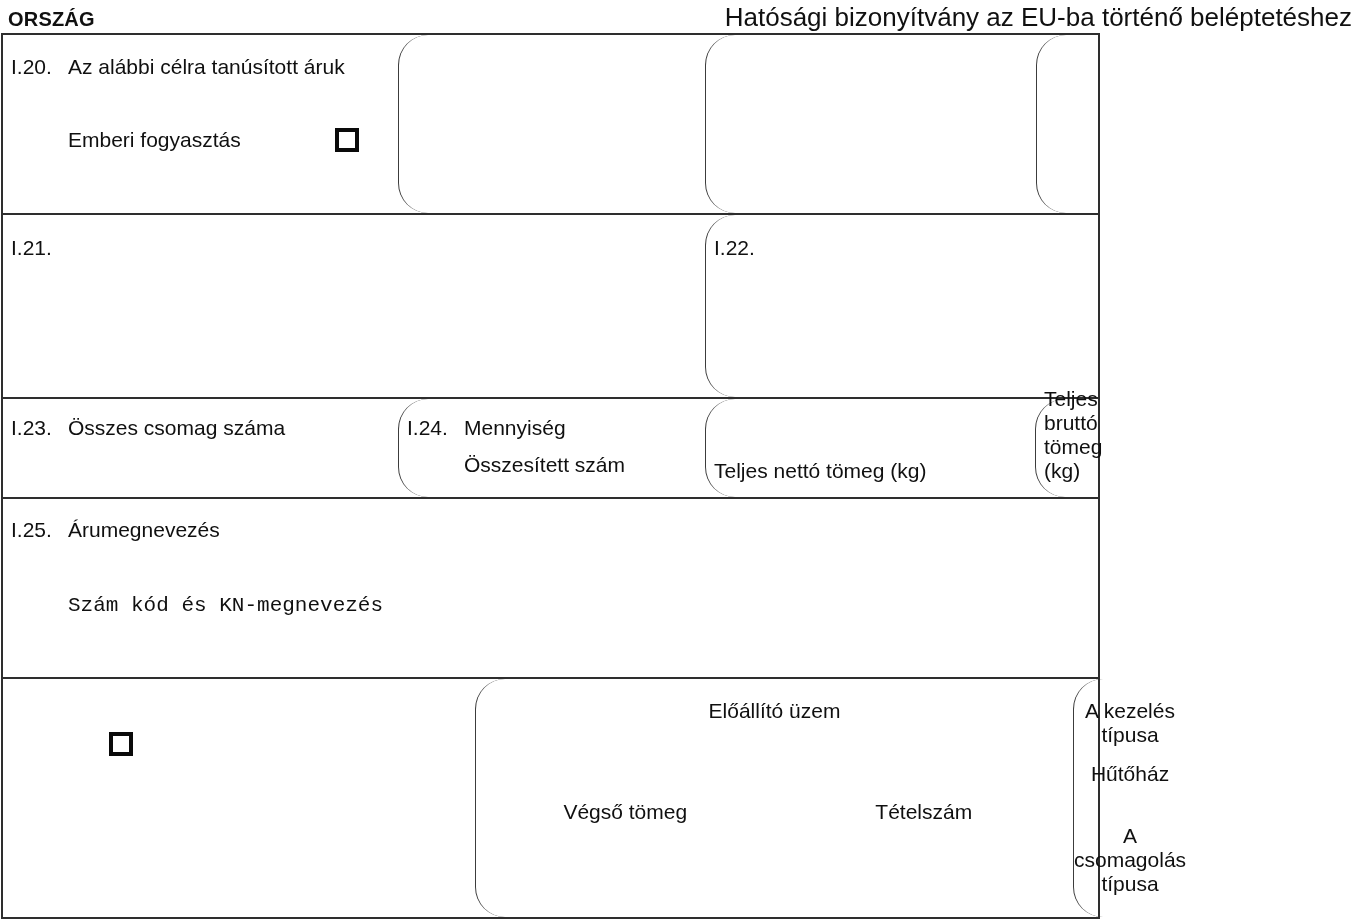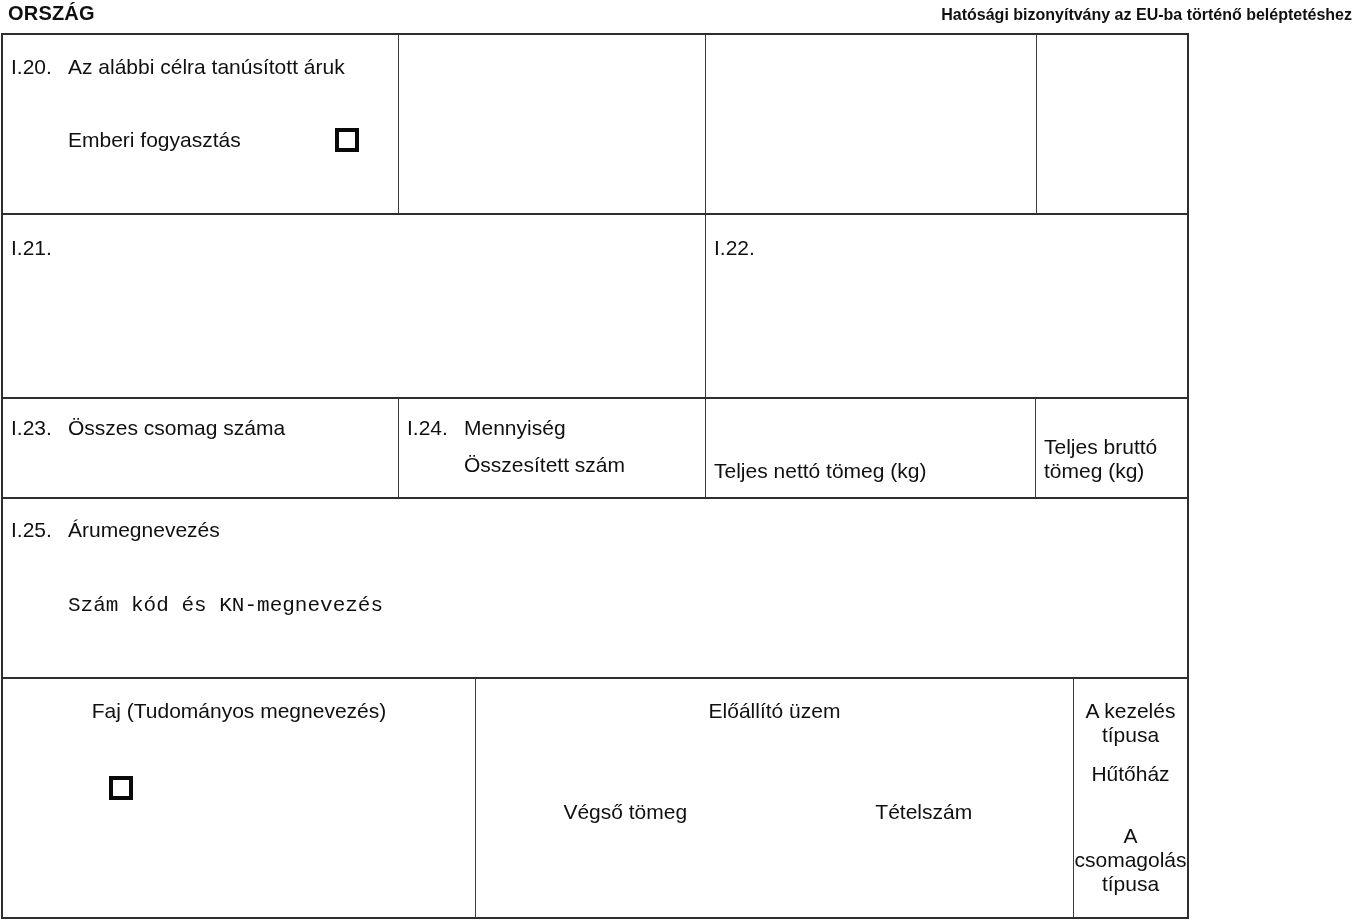--- a/index.html
+++ b/index.html
@@ -12,33 +12,33 @@
   }
   .page { position: relative; width: 1360px; height: 923px; }
 
   
   .page-header {
     position: absolute; top: 2px; left: 0; right: 0;
     display: flex; justify-content: space-between; align-items: baseline;
     padding: 0 8px 0 8px;
   }
   .hdr-left  { font-size: 20px; font-weight: bold; letter-spacing: 0.2px; }
-  .hdr-right { font-size: 16px; font-weight: bold; }
+  .hdr-right { font-size: 26px; font-weight: normal; }
 
   
   .formtable {
     position: absolute; top: 33px; left: 1px;
-    width: 1188px; height: 886px;
+    width: 1099px; height: 886px;
     border: 2px solid #2e2e2e;
     display: flex; flex-direction: column;
   }
   .trow { display: flex; width: 100%; flex: none; }
   .trow + .trow { border-top: 2px solid #2e2e2e; }
   .tcell { flex: none; position: relative; }
-  .tcell + .tcell { border-left: 1px solid #3c3c3c; }
+  .tcell + .tcell { border-left: 1px solid #3c3c3c; border-radius: 30px; }
   .tcell.grow { flex: 1 1 auto; }
 
   .row1 { height: 178px; }
   .row2 { height: 184px; }
   .row3 { height: 100px; }
   .row4 { height: 180px; }
   .row5 { flex: 1 1 auto; }
 
   
   .txt { font-size: 21px; line-height: 24px; }
@@ -149,21 +149,20 @@
           <span class="num">I.25.</span>
           <span>Árumegnevezés</span>
         </div>
         <div class="subline-i25">Szám kód és KN-megnevezés</div>
       </div>
     </div>
 
     <div class="trow row5">
 
       <div class="tcell bcol txt" style="width:472px">
-        <div class="bhead">Faj (Tudományos megnevezés)</div>
         <div class="bcheckrow">
           <span class="half">
               <span class="checkbox"></span>
             </span>
           <span class="half"></span>
         </div>
       </div>
 
       <div class="tcell bcol txt" style="width:598px">
         <div class="bhead">Előállító üzem</div>

